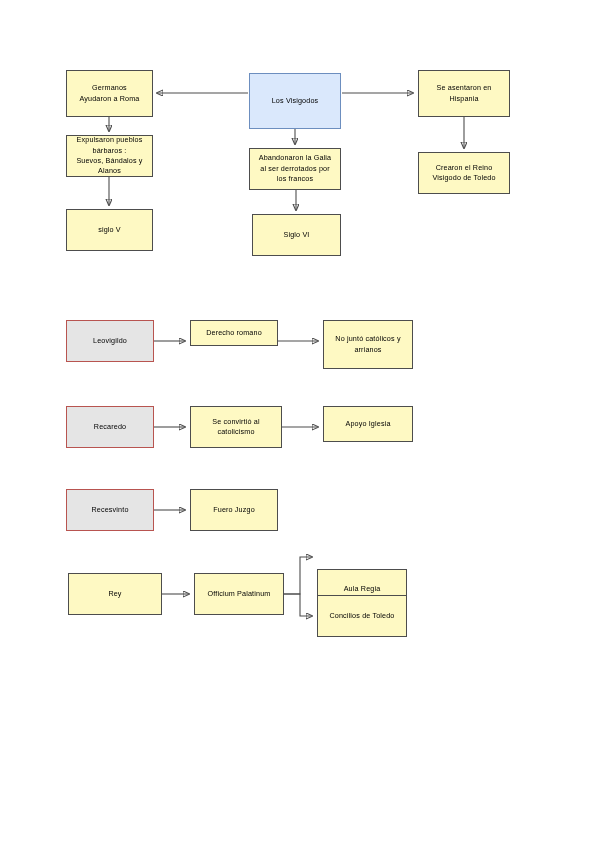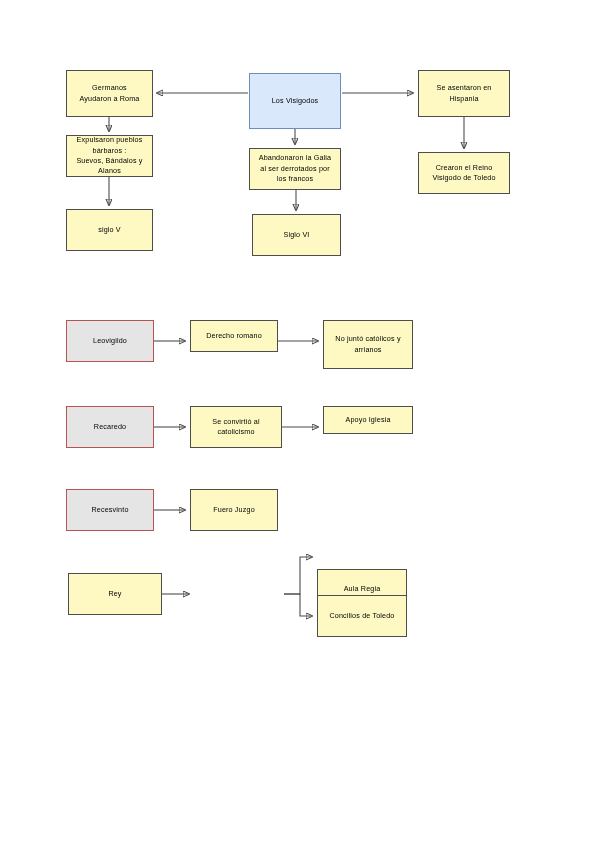--- a/index.html
+++ b/index.html
@@ -134,54 +134,57 @@
 
   <div class="node" style="left:418px; top:152px; width:92px; height:42px;">
     <span>Crearon el Reino
 Visigodo de Toledo</span>
   </div>
 
   <div class="node pink" style="left:66px; top:320px; width:88px; height:42px;">
     <span>Leovigildo</span>
   </div>
 
-  <div class="node" style="left:190px; top:320px; width:88px; height:32px;">
+  <div class="node" style="left:190px; top:320px; width:88px; height:26px;">
     <span>Derecho romano</span>
   </div>
 
   <div class="node" style="left:323px; top:320px; width:90px; height:49px;">
     <span>No juntó católicos y
 arrianos</span>
   </div>
 
   <div class="node pink" style="left:66px; top:406px; width:88px; height:42px;">
     <span>Recaredo</span>
   </div>
 
   <div class="node" style="left:190px; top:406px; width:92px; height:42px;justify-content:center;">
     <span>Se convirtió al
 catolicismo</span>
   </div>
 
-  <div class="node" style="left:323px; top:406px; width:90px; height:28px;">
+  <div class="node" style="left:323px; top:406px; width:90px; height:36px;">
     <span>Apoyo Iglesia</span>
   </div>
 
   <div class="node pink" style="left:66px; top:489px; width:88px; height:42px;">
     <span>Recesvinto</span>
   </div>
 
   <div class="node" style="left:190px; top:489px; width:88px; height:42px;">
     <span>Fuero Juzgo</span>
   </div>
 
   <div class="node" style="left:68px; top:573px; width:94px; height:42px;">
     <span>Rey</span>
   </div>
 
+  <div class="node" style="left:194px; top:573px; width:90px; height:42px;">
+    <span>Officium Palatinum</span>
+  </div>
 
   <div class="node" style="left:317px; top:569px; width:90px; height:40px;">
     <span>Aula Regia</span>
   </div>
 
   <div class="node" style="left:317px; top:595px; width:90px; height:42px;">
     <span>Concilios de Toledo</span>
   </div>
 
 </div>

